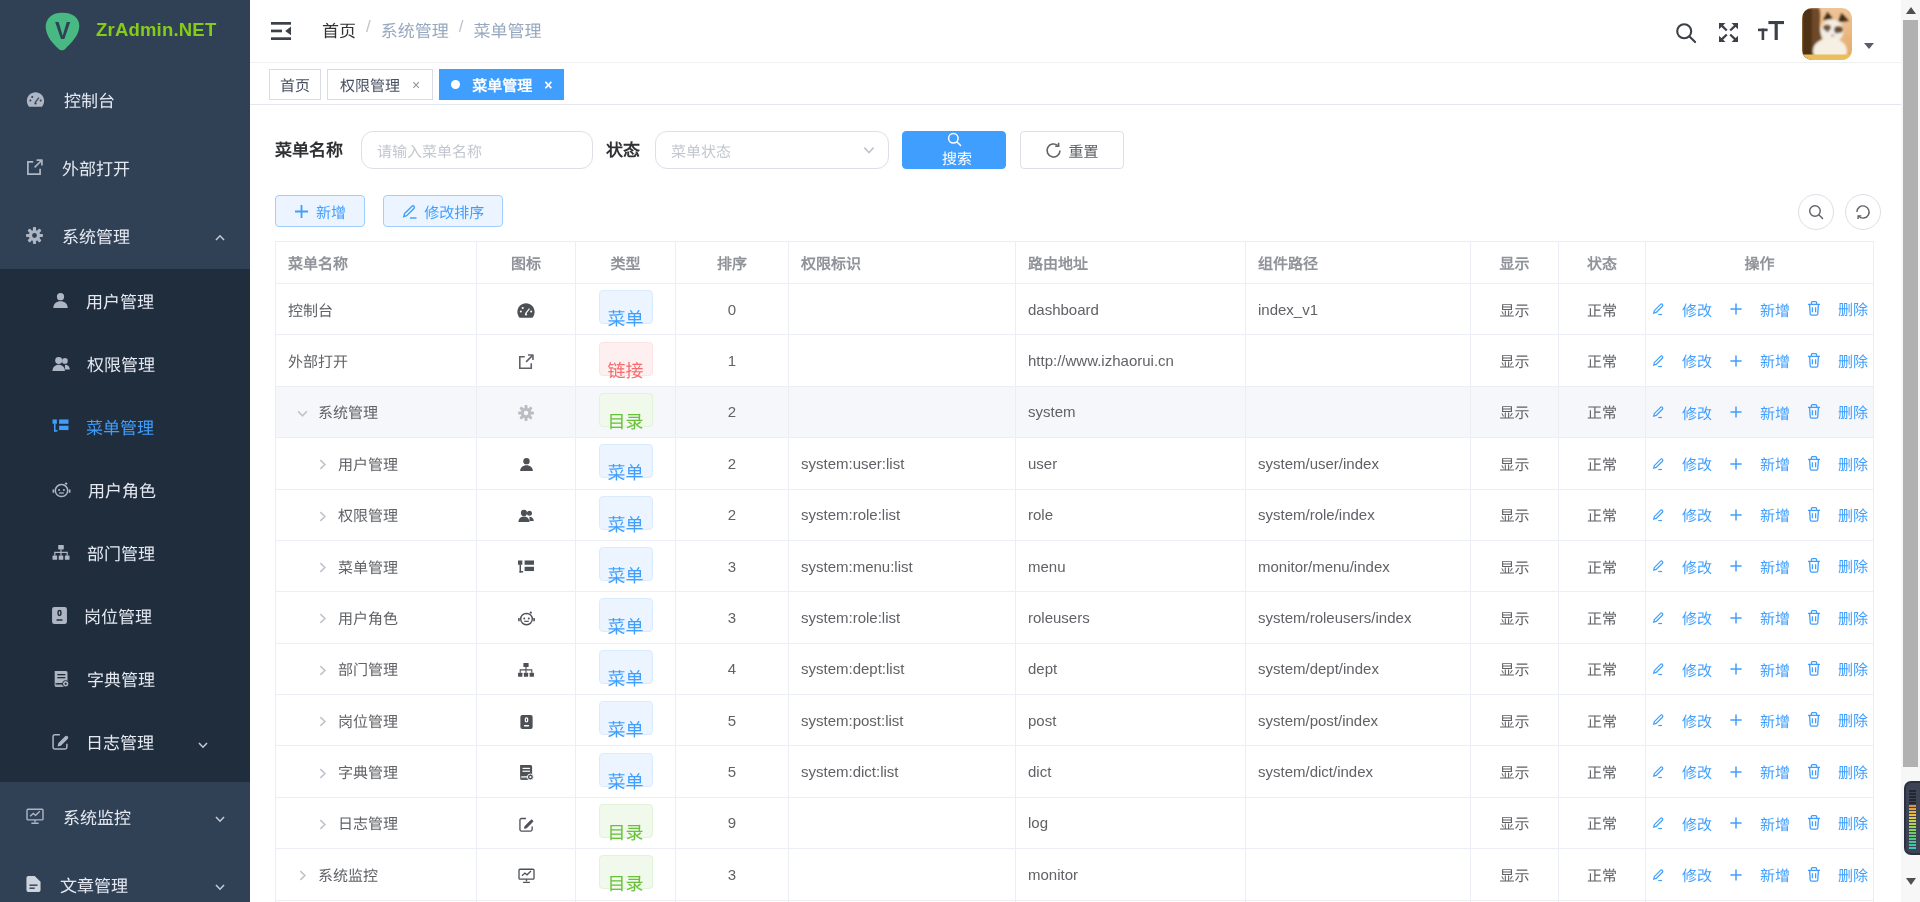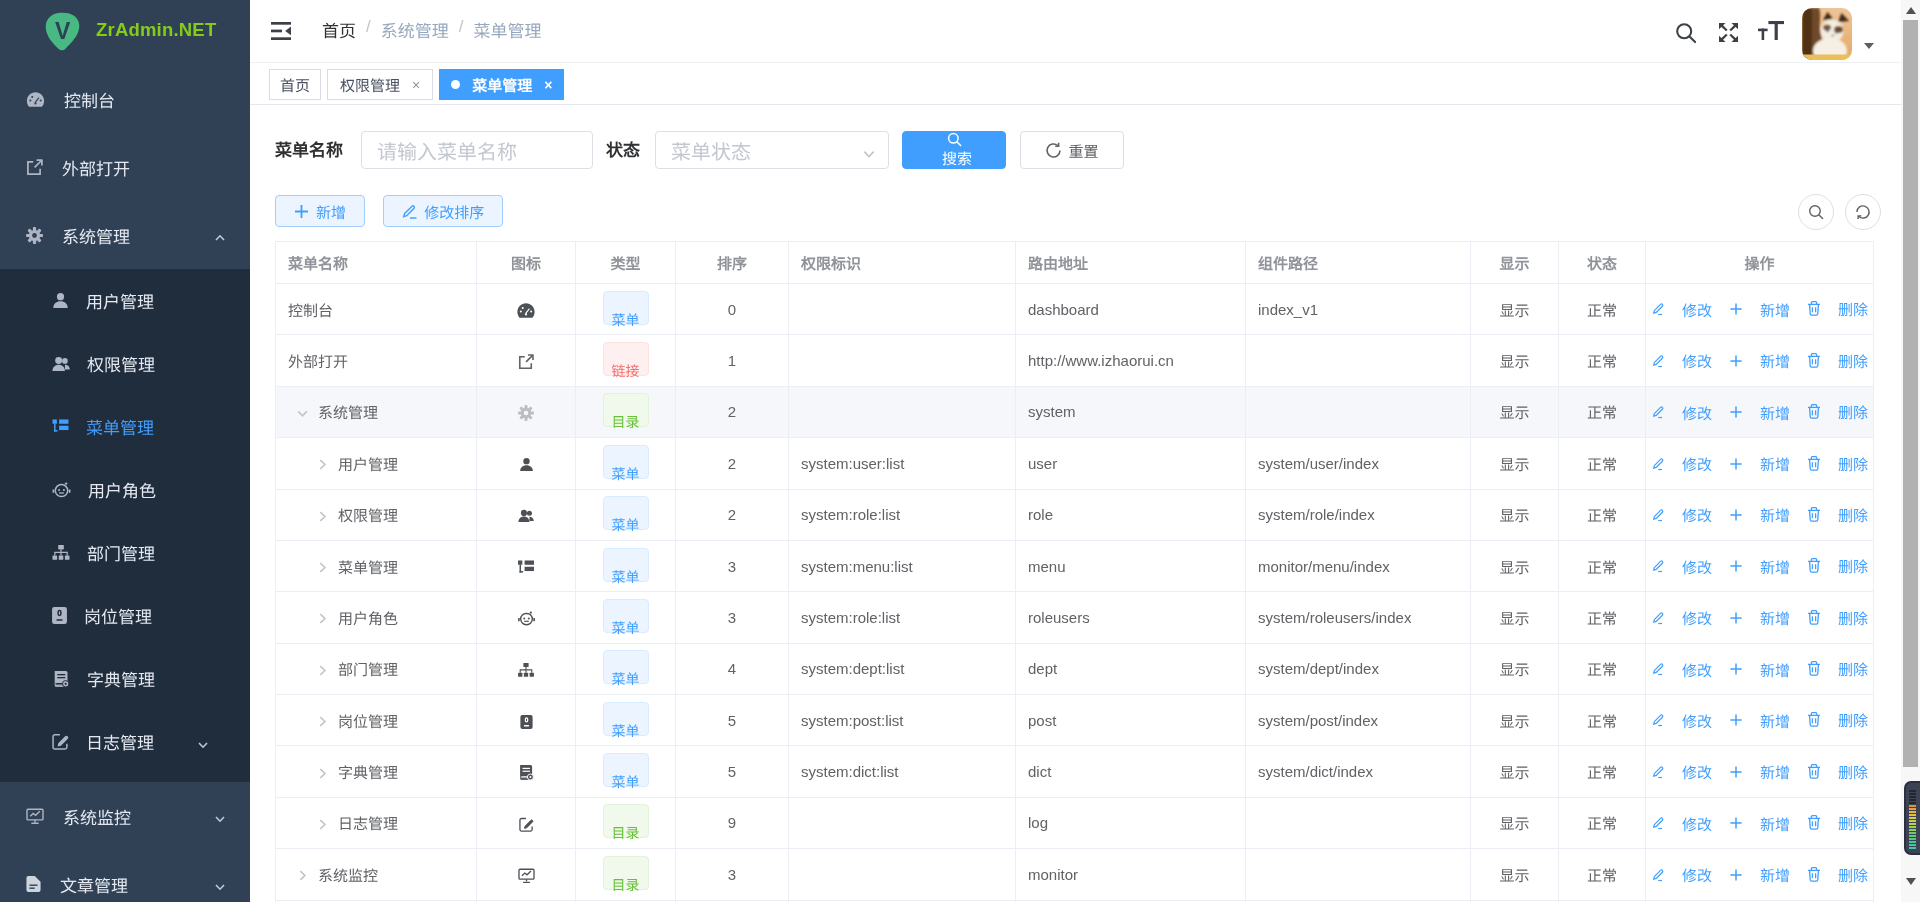--- a/index.html
+++ b/index.html
@@ -29,37 +29,37 @@
 .caret{position:absolute;left:1614px;top:43px;width:0;height:0;border:5.5px solid transparent;border-top:6.5px solid #5a5e66;}
 .tabbar{position:relative;height:42px;background:#fff;border-bottom:1px solid #e4e7ed;padding:6px 0 0 19px;white-space:nowrap;}
 .tag{display:inline-flex;align-items:center;height:31px;border:1px solid #d8dce5;background:#fff;color:#495060;font-size:15px;padding:0 10px;margin-right:6px;vertical-align:top;}
 .tag .x{font-size:14px;color:#8f949e;margin-left:12px;}
 .tag.on{background:#409eff;border-color:#409eff;color:#fff;}
 .tag.on{padding:0 11px;font-weight:bold;}.tag.on .dot{width:9px;height:9px;border-radius:50%;background:#fff;margin-right:12px;}
 .tag.on .x{color:#fff;}
 .content{position:absolute;left:0;top:106px;width:1670px;height:796px;background:#fff;}
 .frow{position:absolute;left:25px;top:25px;height:38px;display:flex;align-items:center;}
 .flabel{font-size:17px;font-weight:bold;color:#303133;position:relative;top:-2px;}
-.finput{width:232px;height:38px;border:1px solid #dcdfe6;border-radius:4px;margin-left:18px;display:flex;align-items:center;padding:0 15px;color:#c3c7cf;font-size:20px;font-family:Liberation Serif, serif;}
+.finput{width:232px;height:38px;border:1px solid #dcdfe6;border-radius:12px;margin-left:18px;display:flex;align-items:center;padding:0 15px;color:#c3c7cf;font-size:15px;font-family:Liberation Serif, serif;}
 .fsel{width:235px;position:relative;}
 .btn{height:38px;border-radius:4px;display:inline-flex;align-items:center;justify-content:center;font-size:15px;cursor:default;}
 .btn-pri{background:#409eff;color:#fff;border:1px solid #409eff;}
 .btn-def{background:#fff;color:#606266;border:1px solid #dcdfe6;}
 .btn-plain{background:#ecf5ff;color:#409eff;border:1px solid #a0cfff;height:32px;}
 .tbl{position:absolute;left:25px;top:135px;width:1598px;border-collapse:collapse;table-layout:fixed;font-size:15px;color:#606266;}
 .tbl th,.tbl td{border:1px solid #ebeef5;font-weight:normal;overflow:hidden;white-space:nowrap;}
 .tbl th{height:42px;color:#909399;font-weight:bold;font-size:15px;}
 .tbl td{height:51.38px;}
 .tbl .al{text-align:left;padding-left:12px;}
 .tbl .ac{text-align:center;}
 .tbl td.ac svg,.tbl td .tarr svg{vertical-align:middle;}
 .nm span{vertical-align:middle;}
 .tarr{display:inline-block;width:13px;margin-left:8px;margin-right:9px;}
 .gray td{background:#f5f7fa;}
-.tag2{display:inline-block;height:26px;line-height:24px;padding:16px 8px;border-radius:4px;font-size:14px;}
+.tag2{display:inline-block;height:26px;line-height:24px;padding:16px 8px;border-radius:4px;font-size:18px;}
 .t-blue{color:#409eff;background:#ecf5ff;border:1px solid #d9ecff;}
 .t-red{color:#f56c6c;background:#fef0f0;border:1px solid #fde2e2;}
 .t-green{color:#67c23a;background:#f0f9eb;border:1px solid #e1f3d8;}
 .op a{color:#409eff;text-decoration:none;display:inline-flex;align-items:center;gap:12px;}
 .op a+a{margin-left:17px;}
 .op svg{margin-right:5px;}
 .ci{position:absolute;width:36px;height:36px;border:1px solid #dcdfe6;border-radius:50%;top:88px;display:flex;align-items:center;justify-content:center;background:#fff;}
 .sbar{position:absolute;right:0;top:0;width:19px;height:902px;background:#f7f7f7;z-index:50;}
 .sthumb{position:absolute;left:2px;top:20px;width:15px;height:747px;background:#b1b1b1;}
 .sarr{position:absolute;left:50%;transform:translateX(-50%);width:0;height:0;border:5px solid transparent;}

